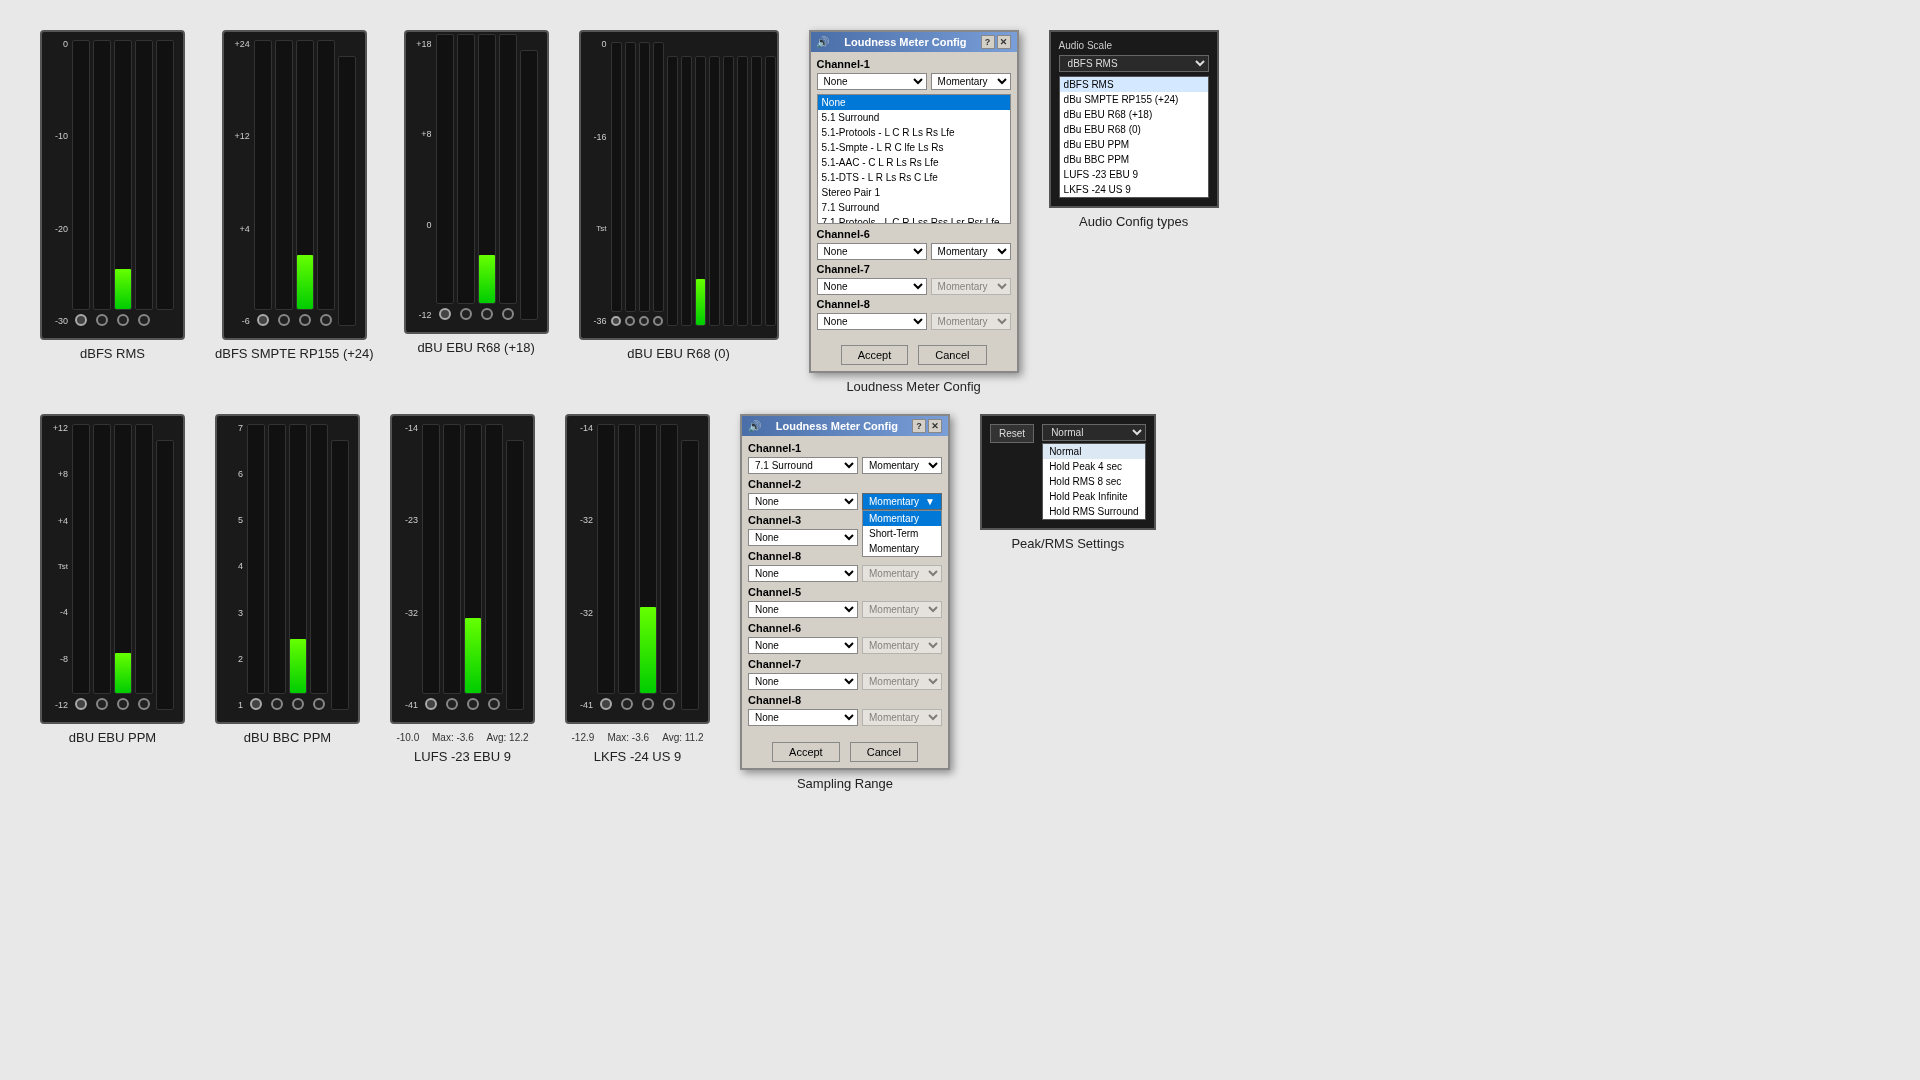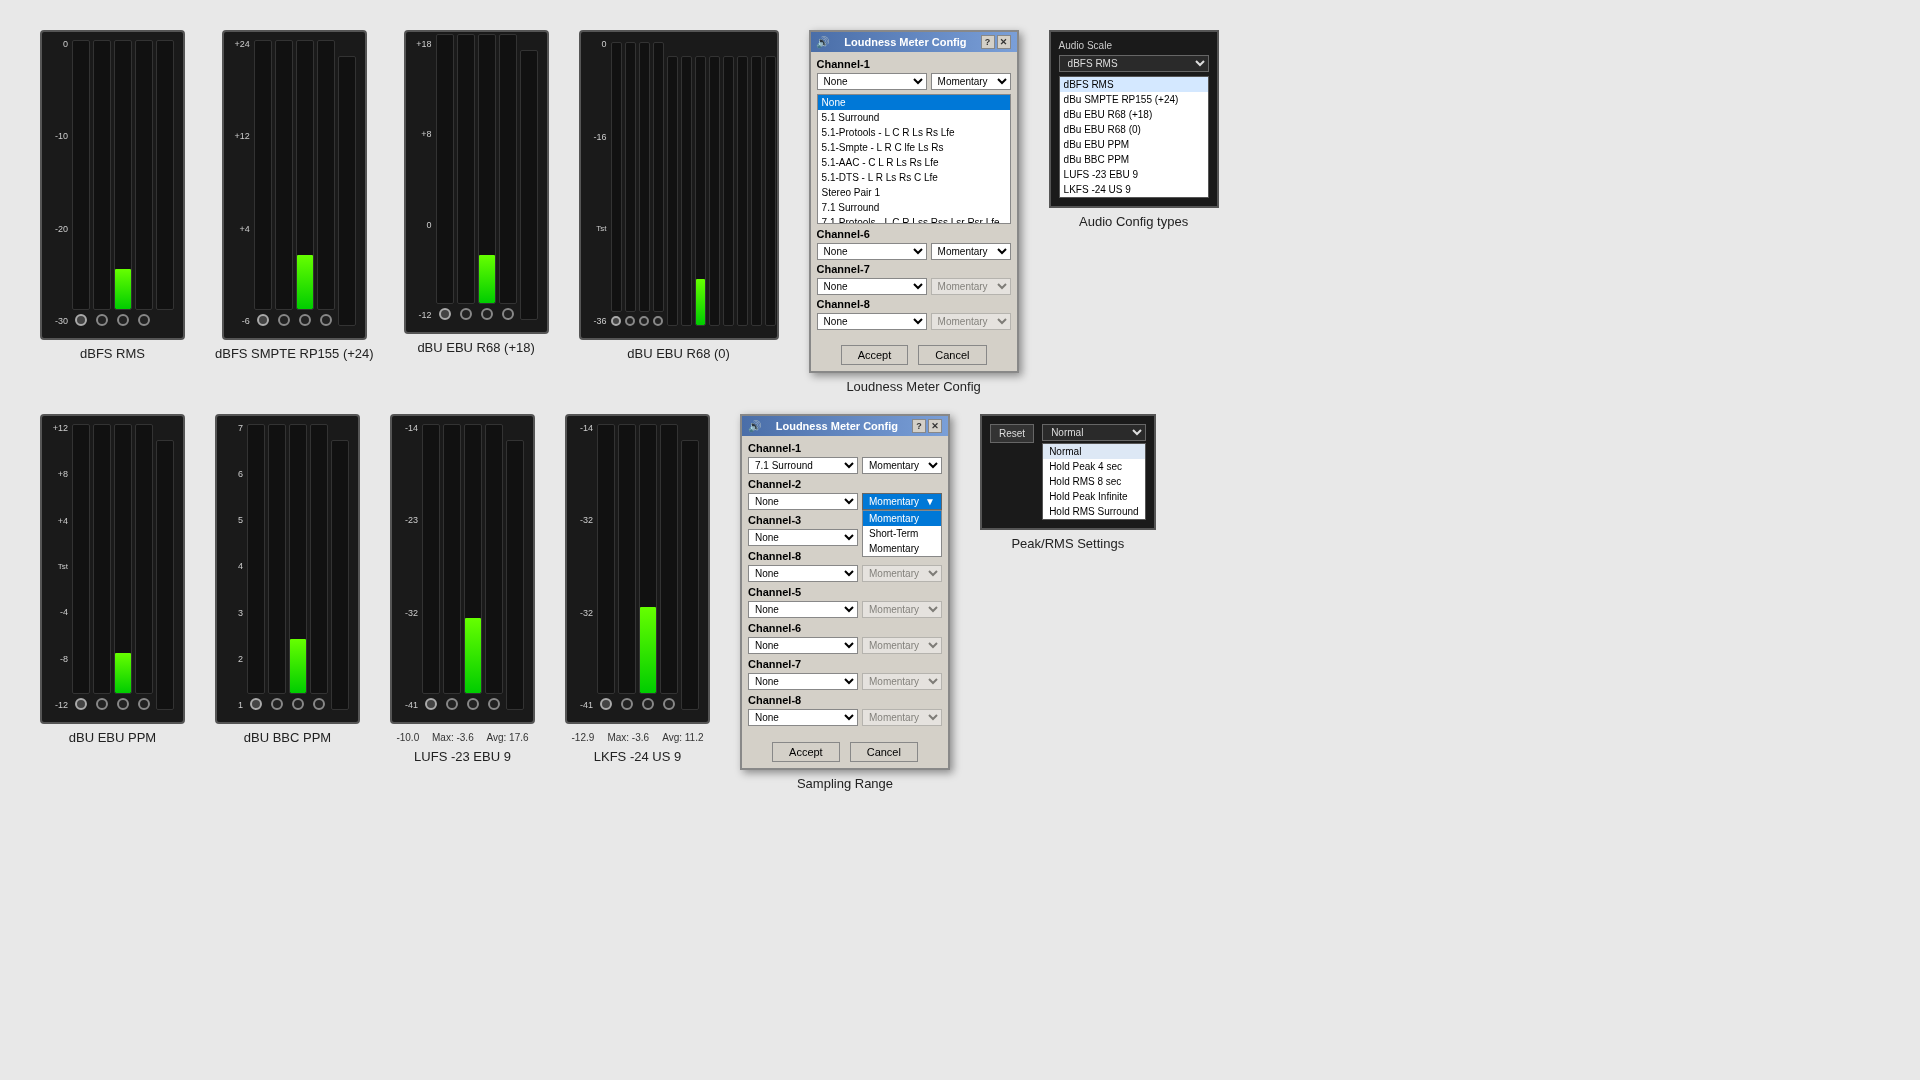--- a/index.html
+++ b/index.html
@@ -774,21 +774,21 @@
           <div class="bar-col">
             <div class="bar-track" style="height:270px; width:18px;">
               <div class="bar-fill" style="height:0%;"></div>
             </div>
           </div>
         </div>
       </div>
       <div class="meter-stats">
         <span>-10.0</span>
         <span>Max: -3.6</span>
-        <span>Avg: 17.6</span>
+        <span>Avg: 12.2</span>
       </div>
       <div class="meter-label">LUFS -23 EBU 9</div>
     </div>
 
     <div class="meter-unit">
       <div class="meter-panel" style="height:310px; width:145px;">
         <div class="meter-scale">
           <span>-14</span>
           <span>-32</span>
           <span>-32</span>

